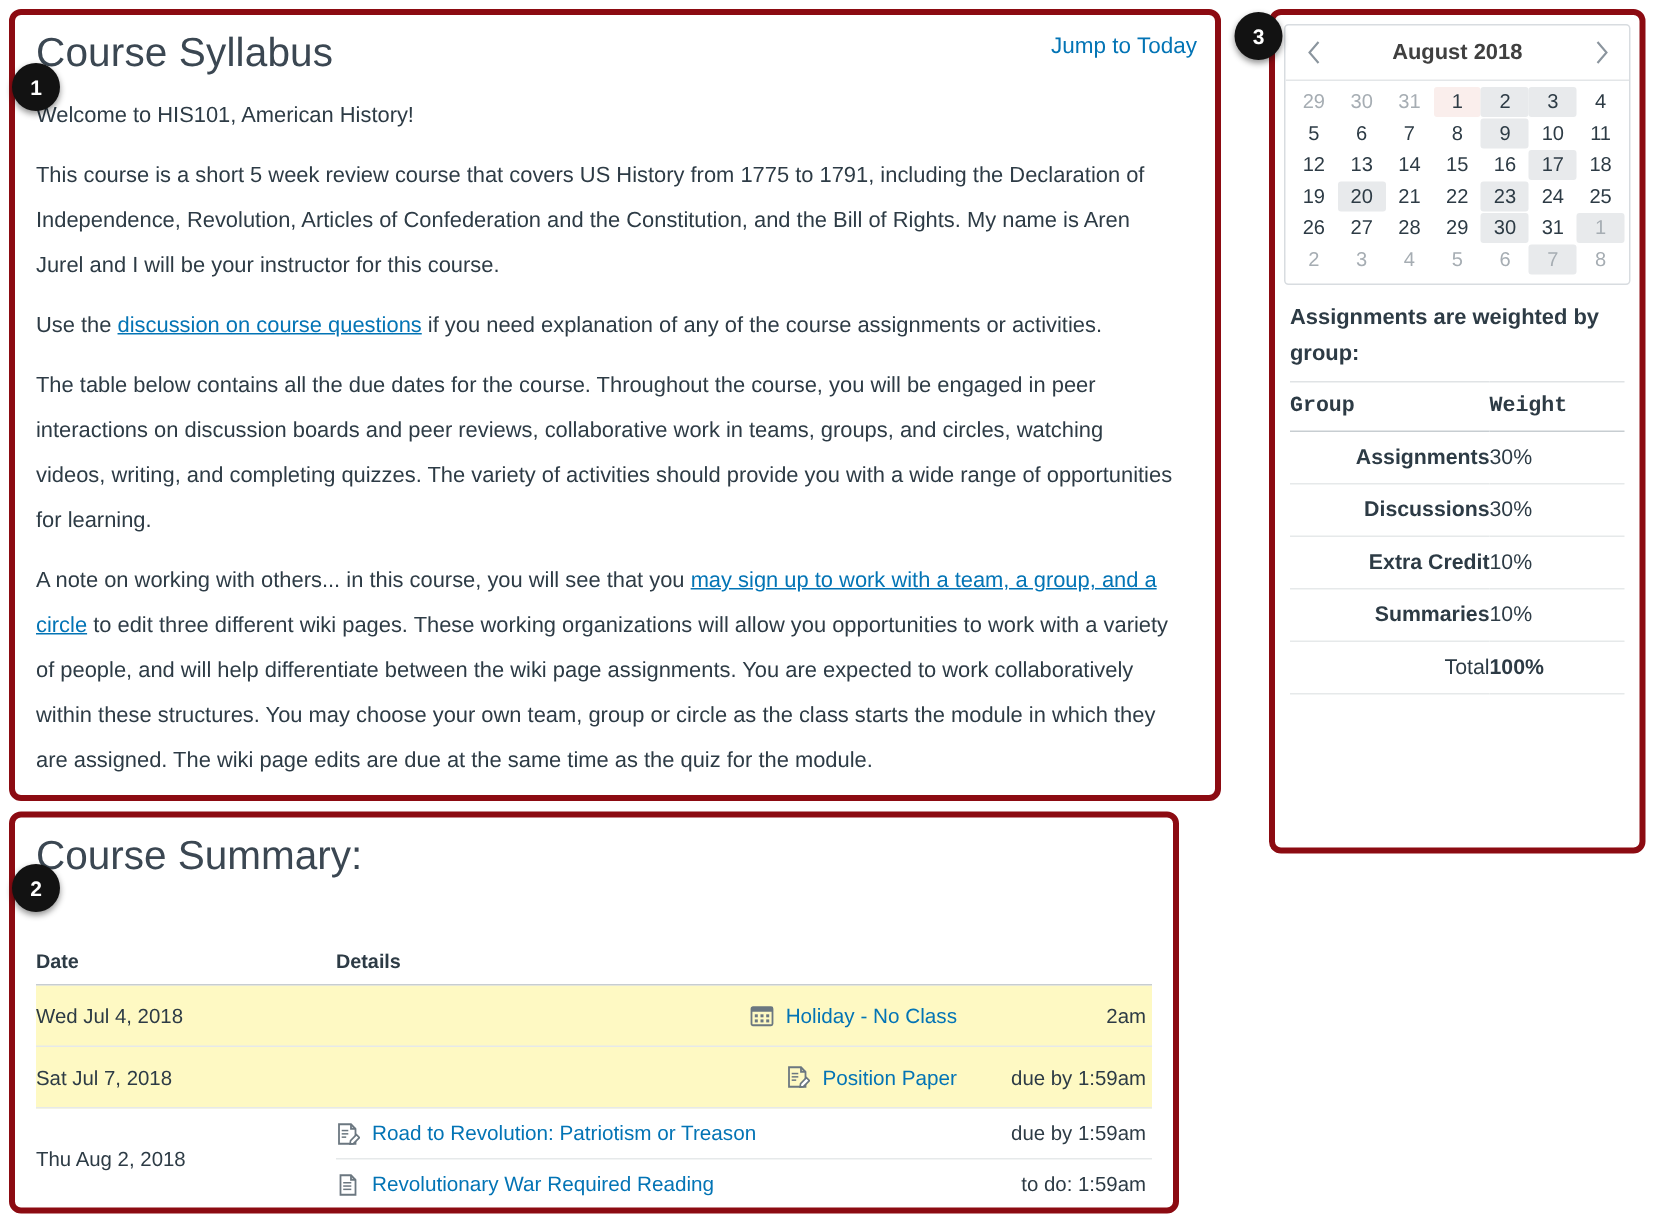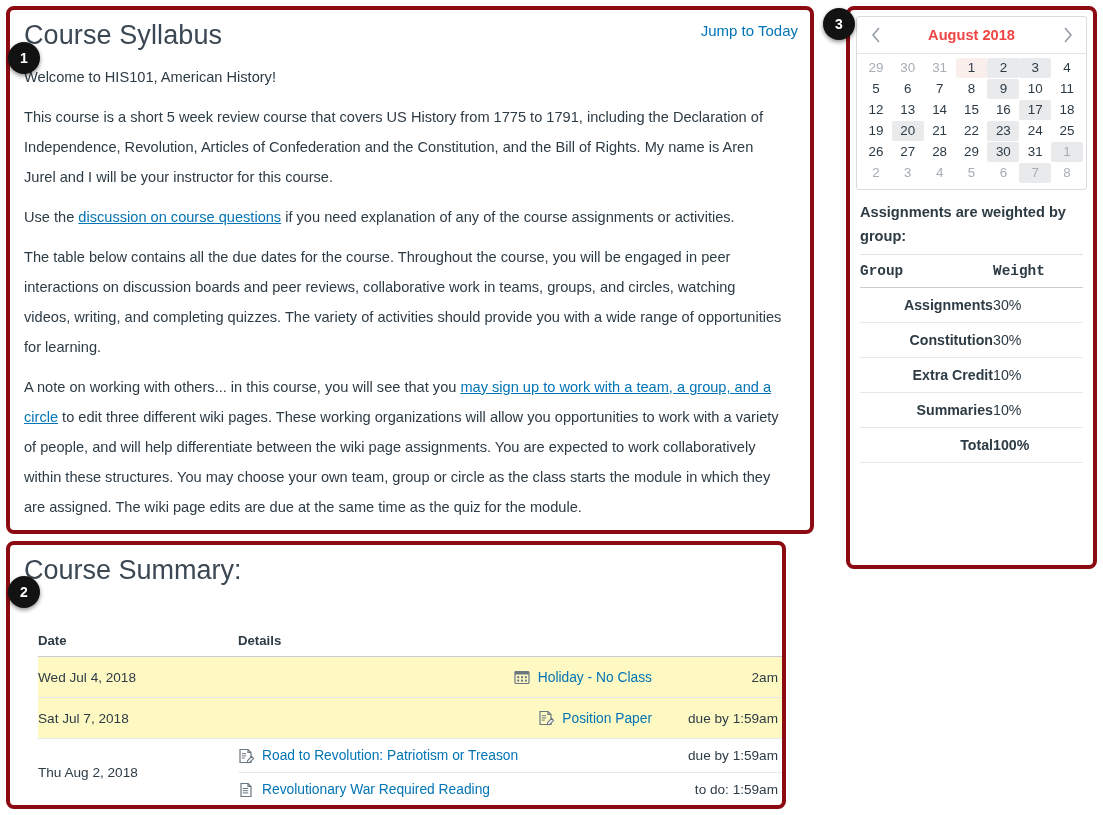--- a/index.html
+++ b/index.html
@@ -89,21 +89,21 @@
   
   .sum-title {
     font-size: 27px;
     font-weight: normal;
     color: #3b4752;
     margin: 0;
     padding: 8px 14px 0 14px;
     line-height: 34px;
   }
   .sum-table {
-    margin: 46px 14px 0 28px;
+    margin: 46px 14px 0 14px;
     width: calc(100% - 28px);
     border-collapse: collapse;
     font-size: 13.6px;
   }
   .sum-table th {
     text-align: left;
     font-size: 13.2px;
     font-weight: bold;
     color: #2d3b45;
     padding: 0 0 8px 0;
@@ -176,21 +176,21 @@
     color: #8b959e;
     cursor: pointer;
     user-select:none;
   }
   .cal-nav svg { width: 13px; height: 18px; }
   .cal-month {
     flex: 1 1 auto;
     text-align: center;
     font-size: 14.6px;
     font-weight: bold;
-    color: #ef4444;
+    color: #404040;
   }
   .cal-grid {
     display: grid;
     grid-template-columns: repeat(7, 1fr);
     padding: 4px 3px 6px 3px;
     row-gap: 1px;
   }
   .cal-day {
     height: 20px;
     line-height: 20px;
@@ -230,21 +230,21 @@
   .weights th.w { width: 90px; }
   .weights td {
     padding: 9px 0;
     border-bottom: 1px solid #e6e9ea;
     color: #2d3b45;
     font-size: 14.2px;
   }
   .weights td.gname { font-weight: bold; text-align: right; }
   .weights td.wval  { width: 90px; }
   .weights tr.total td { font-weight: bold; }
-  .weights tr.total td.gname { font-weight: bold; margin-top: 16px; }
+  .weights tr.total td.gname { font-weight: normal; margin-top: 16px; }
 </style>
 </head>
 <body>
 
 <div class="annot-box" id="syllabus-panel">
   <div class="panel-inner">
     <div class="syl-head">
       <h1 class="page-title">Course Syllabus</h1>
       <a class="jump-today" href="#">Jump to Today</a>
     </div>
@@ -427,21 +427,21 @@
           <th>Group</th>
           <th class="w">Weight</th>
         </tr>
       </thead>
       <tbody id="weights-body">
           <tr>
             <td class="gname">Assignments</td>
             <td class="wval">30%</td>
           </tr>
           <tr>
-            <td class="gname">Constitution</td>
+            <td class="gname">Discussions</td>
             <td class="wval">30%</td>
           </tr>
           <tr>
             <td class="gname">Extra Credit</td>
             <td class="wval">10%</td>
           </tr>
           <tr>
             <td class="gname">Summaries</td>
             <td class="wval">10%</td>
           </tr>

